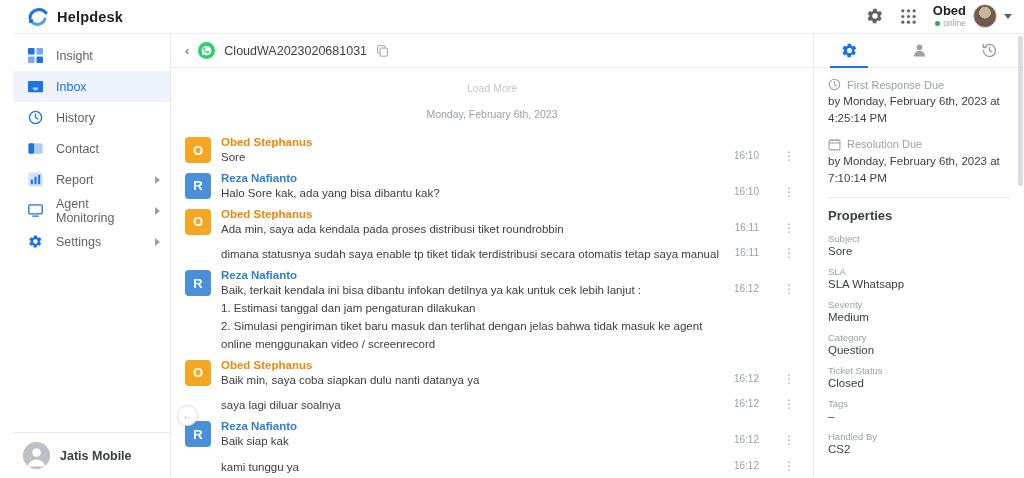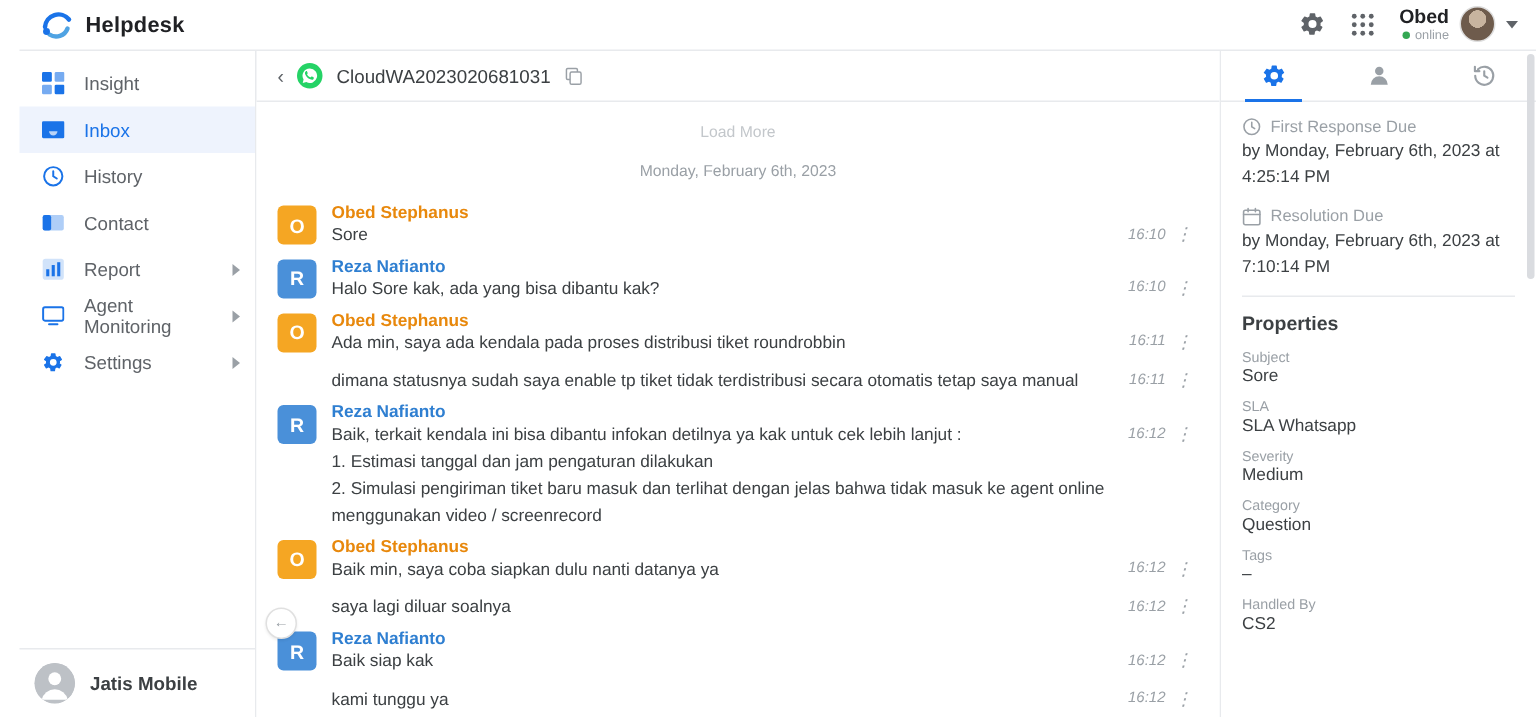--- a/index.html
+++ b/index.html
@@ -104,21 +104,21 @@
   .av-o { background: #f5a623; }
   .av-r { background: #4a90d9; }
   .msg-body { flex: 1; min-width: 0; }
   .msg-name { font-size: 11.5px; font-weight: bold; margin-top: 4px; }
   .name-o { color: #e8880c; }
   .name-r { color: #2f7fd1; }
   .msg-line {
     display: flex; align-items: flex-start; gap: 6px;
   }
   .msg-text { flex: 1; font-size: 11.5px; color: #3c4043; line-height: 1.55; padding: 1px 0; white-space: pre-line; }
-  .msg-meta { display: flex; align-items: center; gap: 6px; padding-top: 2px; font-style: italic; }
+  .msg-meta { display: flex; align-items: flex-start; gap: 24px; padding-top: 2px; }
   .msg-time { font-size: 10px; color: #9aa0a6; }
   .kebab { color: #9aa0a6; font-size: 12px; line-height: 1; cursor: pointer; letter-spacing: 0; }
 
   .collapse-btn {
     position: absolute; left: 6px; bottom: 52px;
     width: 21px; height: 21px; border-radius: 50%;
     border: 1px solid #e0e0e0; background: #fff;
     display: flex; align-items: center; justify-content: center;
     color: #9aa0a6; font-size: 10px; cursor: pointer;
     box-shadow: 0 1px 2px rgba(0,0,0,.08);
@@ -494,20 +494,24 @@
         </div>
         <div class="prop">
           <div class="prop-label">Severity</div>
           <div class="prop-value">Medium</div>
         </div>
         <div class="prop">
           <div class="prop-label">Category</div>
           <div class="prop-value">Question</div>
         </div>
         <div class="prop">
+          <div class="prop-label">Ticket Status</div>
+          <div class="prop-value">Closed</div>
+        </div>
+        <div class="prop">
           <div class="prop-label">Tags</div>
           <div class="prop-value">–</div>
         </div>
         <div class="prop">
           <div class="prop-label">Handled By</div>
           <div class="prop-value">CS2</div>
         </div>
       </div>
     </div>
 

